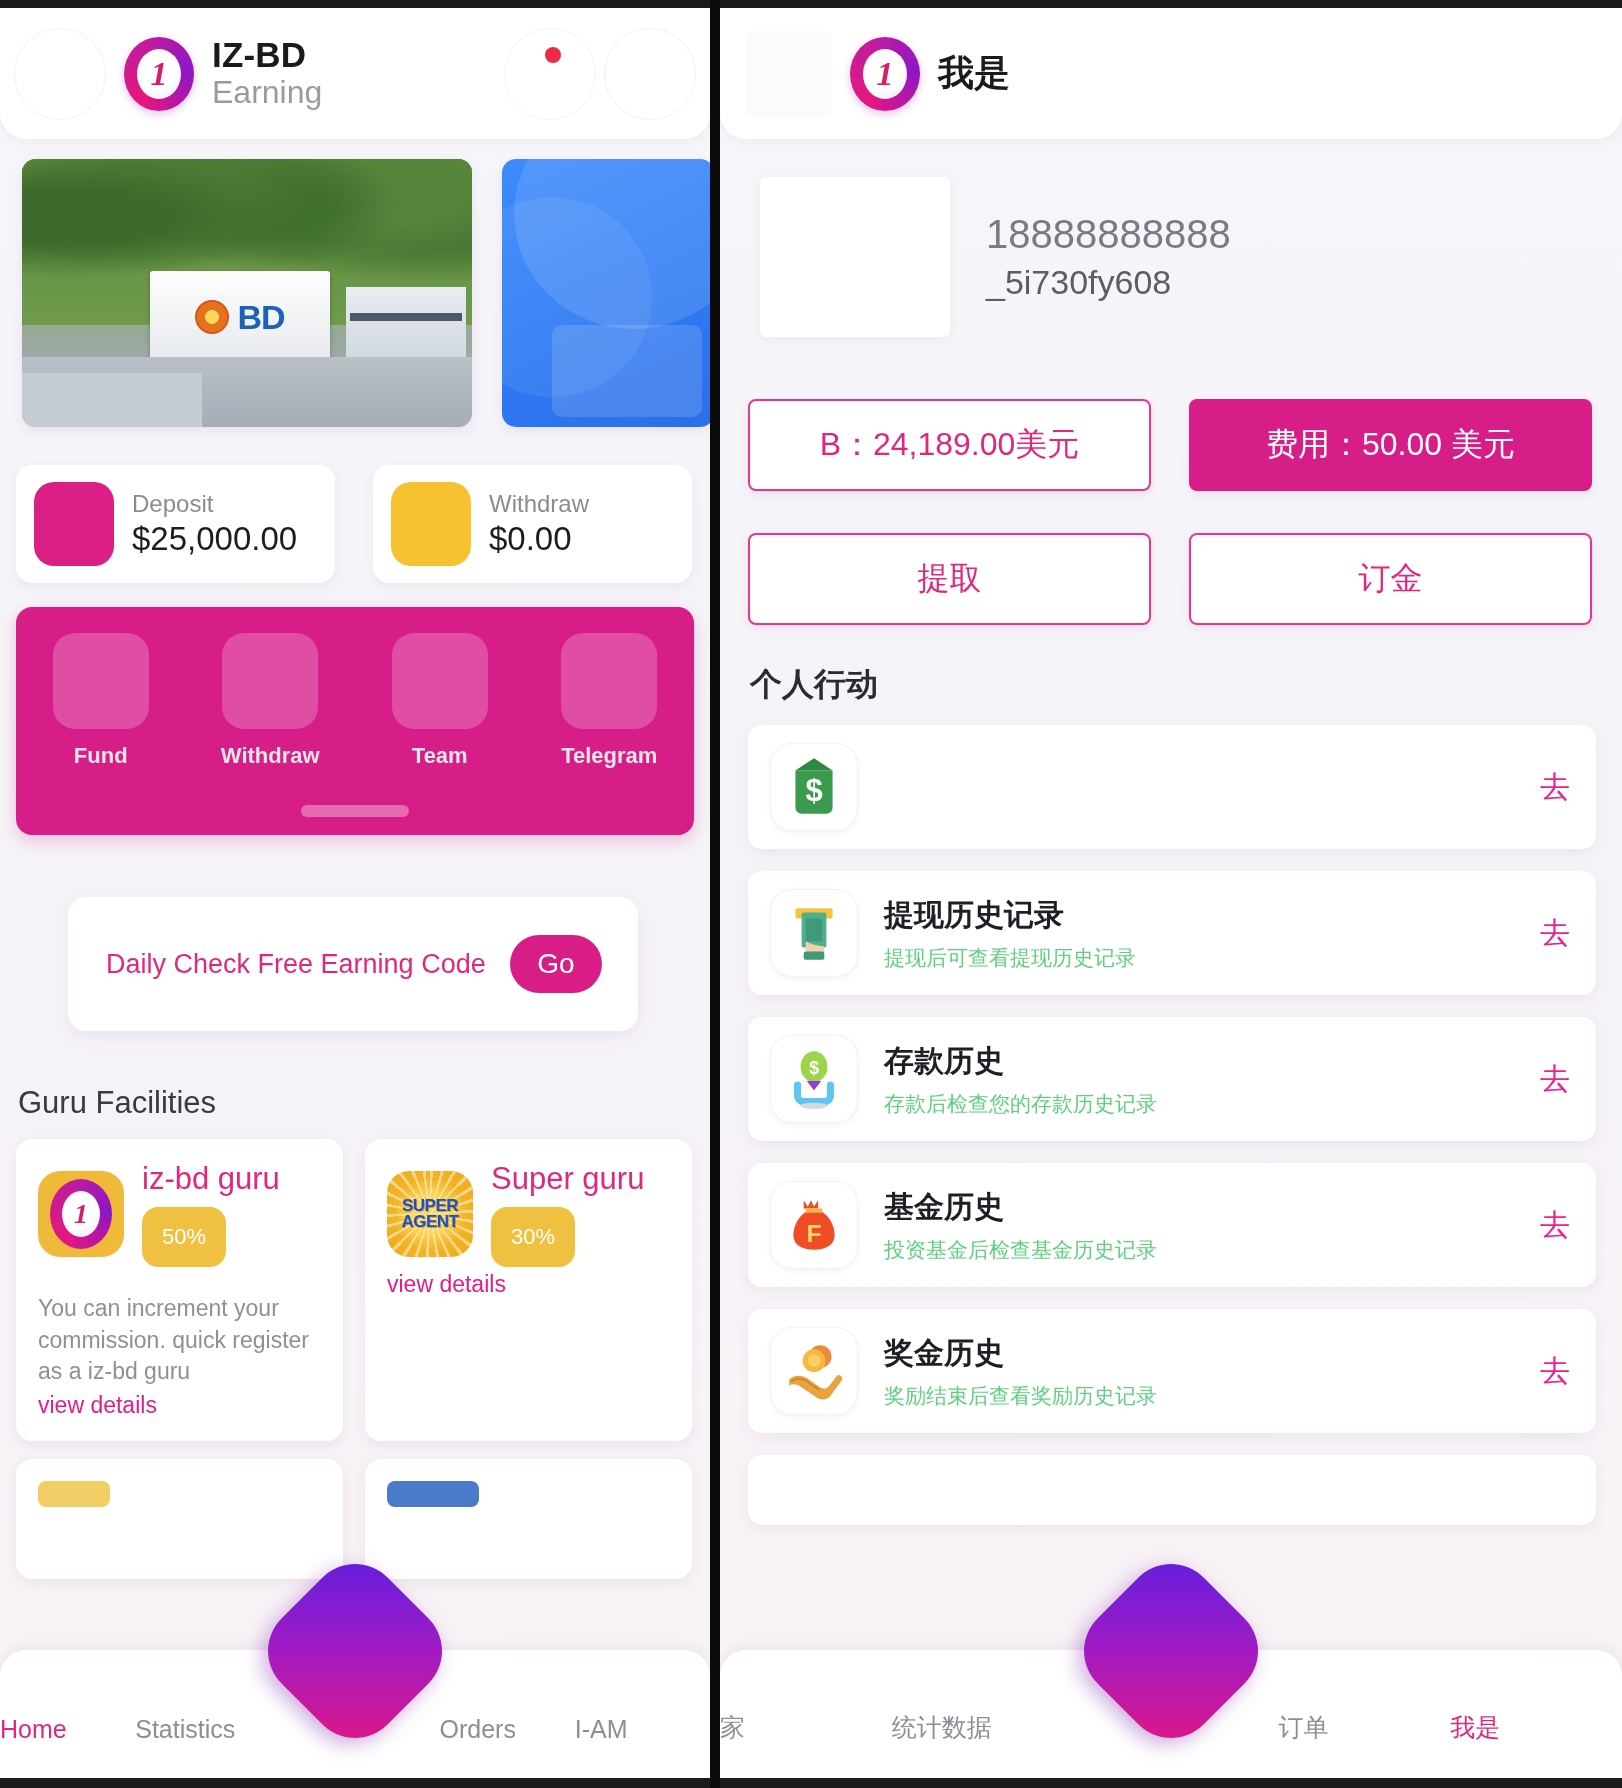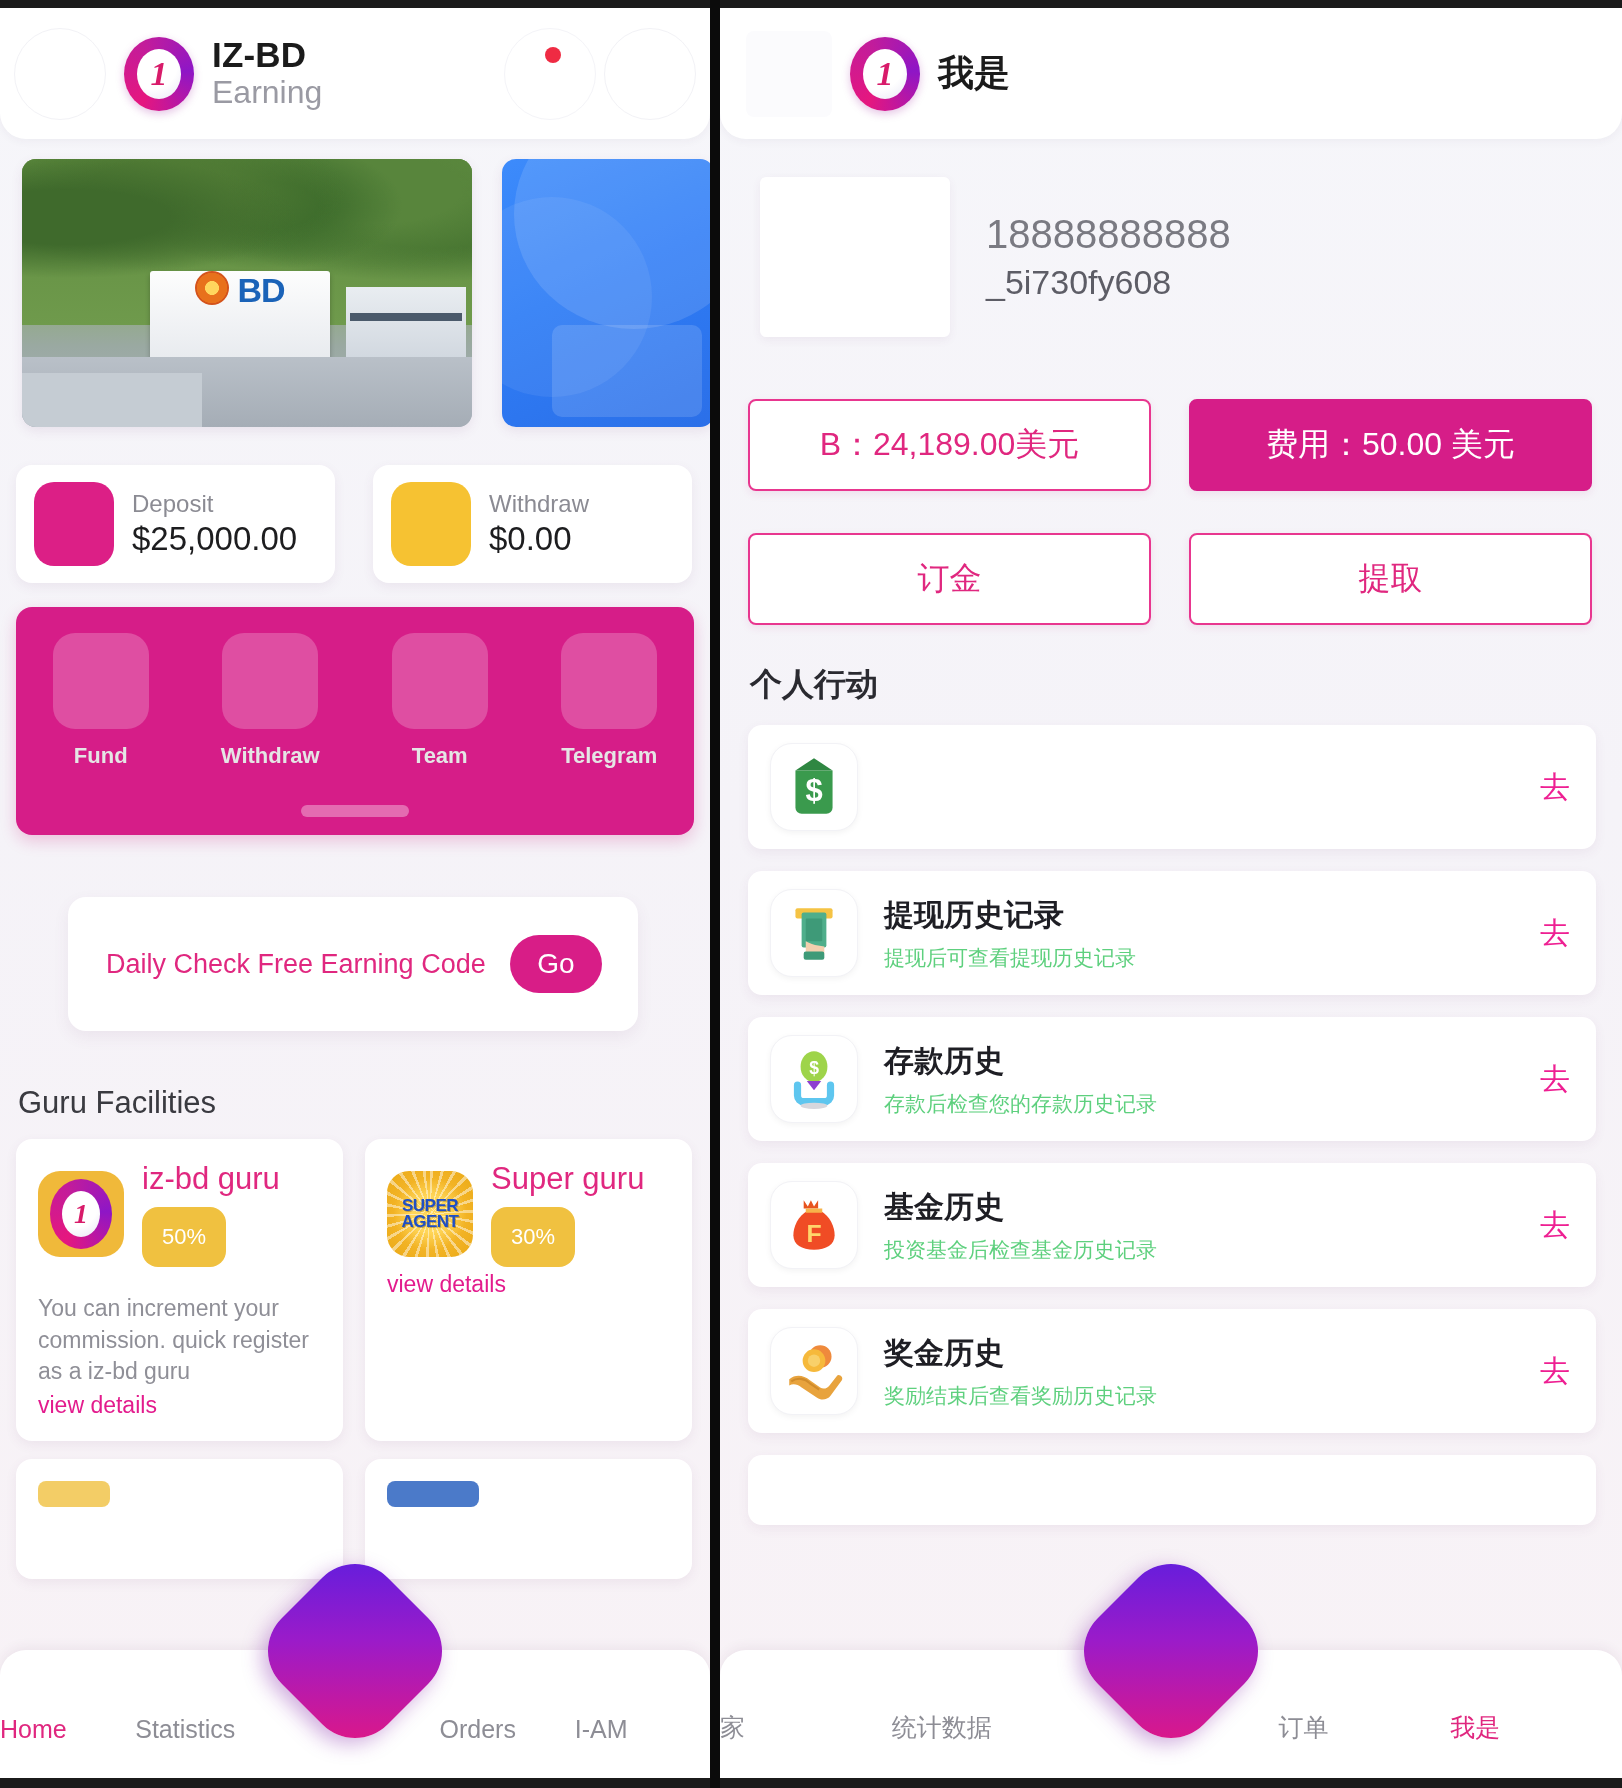--- a/index.html
+++ b/index.html
@@ -63,21 +63,21 @@
       radial-gradient(ellipse at 20% 10%, rgba(255,255,255,.35) 0 8%, transparent 35%); }
   .banner-1 .foliage { position:absolute; inset: 0 0 38% 0; background:
       radial-gradient(ellipse at 10% 35%, #3f6a2c 0 18%, transparent 40%),
       radial-gradient(ellipse at 30% 20%, #4f7a34 0 16%, transparent 42%),
       radial-gradient(ellipse at 55% 28%, #3c6b2b 0 14%, transparent 38%),
       radial-gradient(ellipse at 78% 18%, #58853c 0 18%, transparent 42%),
       radial-gradient(ellipse at 92% 40%, #44722f 0 16%, transparent 40%),
       linear-gradient(180deg,#5d8b3e,#6f9a4c); }
   .banner-1 .sign { position:absolute; left: 128px; top: 112px; width: 180px; height: 92px;
       background: linear-gradient(180deg,#fdfdfd,#e7eaee); border-radius:3px;
-      display:flex; align-items:flex-start; justify-content:center; gap:8px; box-shadow: 0 3px 5px rgba(0,0,0,.25); }
+      display:flex; align-items:center; justify-content:center; gap:8px; box-shadow: 0 3px 5px rgba(0,0,0,.25); }
   .banner-1 .sign .bd-mark { width: 34px; height:34px; border-radius:50%;
       background: radial-gradient(circle, #ffd65e 0 28%, #e8711c 30% 62%, #d4531b 64% 100%); }
   .banner-1 .sign .bd-text { font-size: 34px; font-weight: 700; color:#1b63b8; letter-spacing:-1px;}
   .banner-1 .wall { position:absolute; left:0; right:0; bottom:0; height: 70px;
       background: linear-gradient(180deg,#b9c0c8,#a5adb6); }
   .banner-1 .wall2 { position:absolute; left:0; width: 180px; bottom:0; height: 54px; background:#c5ccd3; }
   .banner-1 .pole { position:absolute; left: 190px; top: 204px; width: 56px; height: 60px; background:#aeb6c0; }
   .banner-1 .bldg { position:absolute; right: 6px; top: 128px; width: 120px; height: 78px;
       background: linear-gradient(180deg,#e9edf1,#cfd6de); }
   .banner-1 .bldg::after{content:"";position:absolute;left:4px;right:4px;top:26px;height:8px;background:#4b5a6b;}
@@ -364,22 +364,22 @@
         <div class="avatar"></div>
         <div>
           <div class="phone-num">18888888888</div>
           <div class="uid">_5i730fy608</div>
         </div>
       </div>
 
       <div class="btn-grid">
         <div class="pill-btn">B：24,189.00美元</div>
         <div class="pill-btn filled">费用：50.00 美元</div>
+        <div class="pill-btn">提取</div>
         <div class="pill-btn">订金</div>
-        <div class="pill-btn">提取</div>
       </div>
 
       <div class="section-title-r">个人行动</div>
 
       <div class="act-list">
 
         <div class="act-item">
           <div class="act-icon">
             <svg class="ic" viewBox="0 0 64 64" aria-hidden="true">
               <path d="M14 16h36v36a6 6 0 0 1-6 6H20a6 6 0 0 1-6-6z" fill="#3a9a4d"></path>

